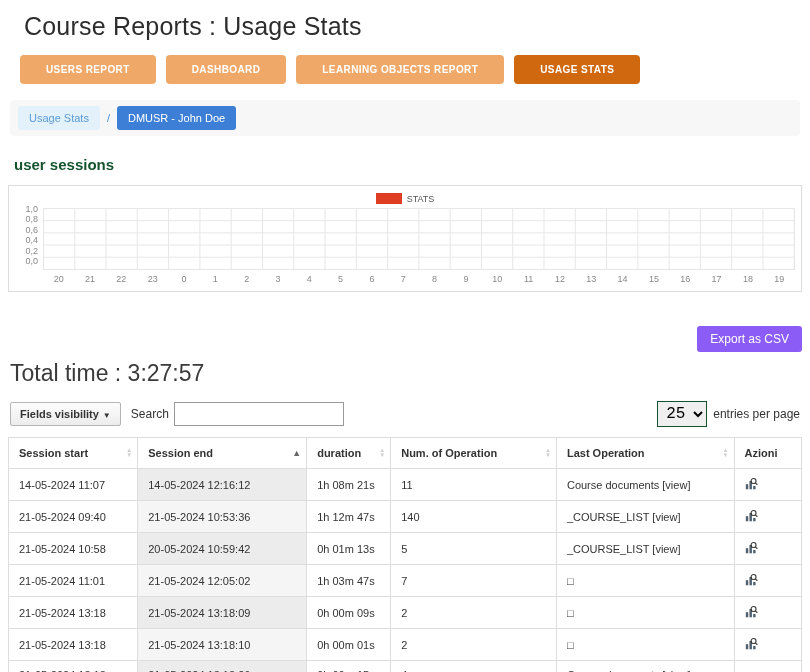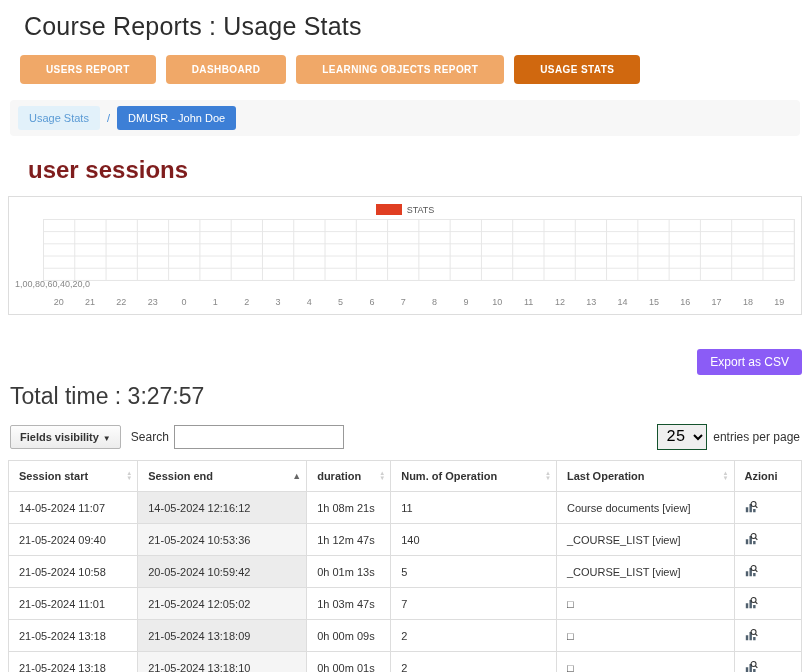--- a/index.html
+++ b/index.html
@@ -28,32 +28,32 @@
   .breadcrumb {
     margin:16px 2px 0; background:#f7f7f7; border-radius:4px;
     padding:6px 8px; display:flex; align-items:center; gap:7px;
   }
   .crumb-chip { font-size:11px; padding:6px 11px; border-radius:3px; cursor:pointer; }
   .crumb-root { background:#e2f1fa; color:#5b9bd5; }
   .crumb-sep { color:#4a90d9; font-size:11px; }
   .crumb-current { background:#3d7fd6; color:#fff; }
 
   
-  .section-heading { font-size:24px; color:#7f1d1d; padding:20px 6px 12px;margin-left:14px; }
+  .section-heading { font-size:15px; color:#14532d; padding:20px 6px 12px; }
 
   
   .chart-box { border:1px solid #ddd; padding:5px 6px 2px; }
   .legend { display:flex; justify-content:center; align-items:center; gap:5px; height:15px; }
   .legend-swatch { width:26px; height:11px; background:#e03e22; display:inline-block; }
   .legend-label { font-size:9px; color:#555; }
   .plot-row { display:flex; margin-top:2px; }
   .y-labels {
-    width:28px; height:62px; display:flex; flex-direction:row;
+    width:28px; height:62px; display:flex; flex-direction:column;
     justify-content:space-between; align-items:flex-end;
-    font-size:9px; color:#888; padding-right:5px; transform:translateY(-4px);margin-top:12px;
+    font-size:9px; color:#888; padding-right:5px; transform:translateY(-4px);
   }
   .grid {
     flex:1; height:62px;
     background-image:
       linear-gradient(to right, #e6e6e6 1px, transparent 1px),
       linear-gradient(to bottom, #e6e6e6 1px, transparent 1px);
     background-size: calc(100% / 24) 20%;
     border-right:1px solid #e6e6e6; border-bottom:1px solid #e6e6e6;
   }
   .x-labels { display:flex; margin-left:28px; font-size:9px; color:#888; padding:4px 0 5px; }

